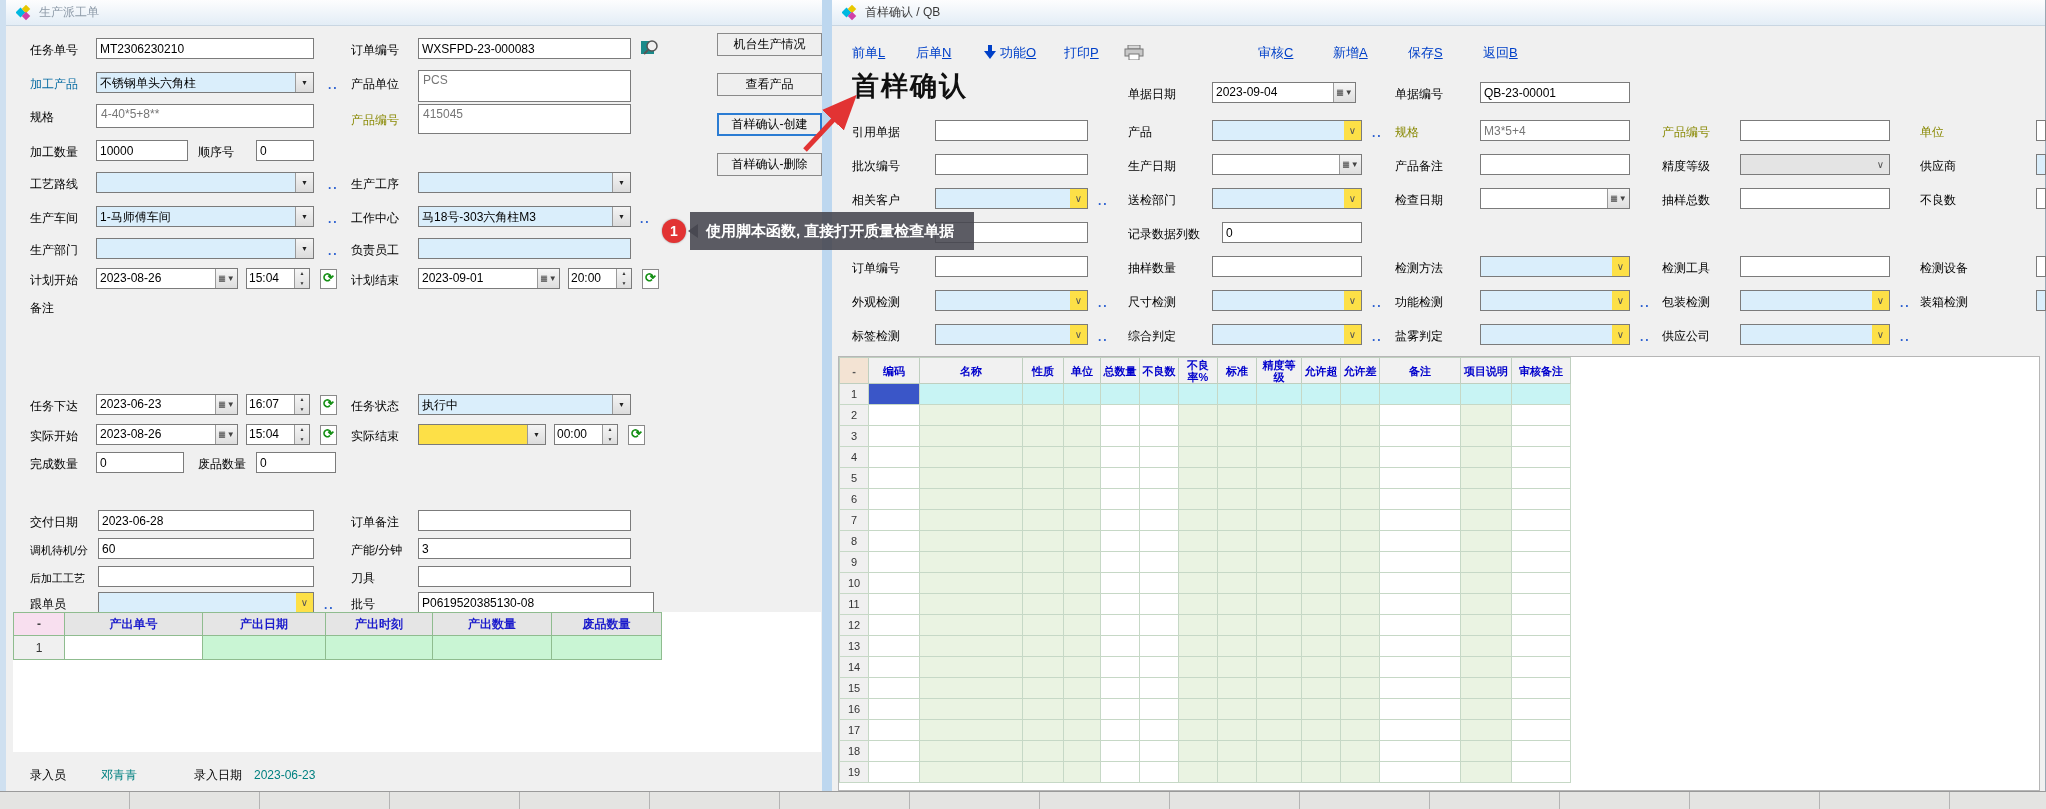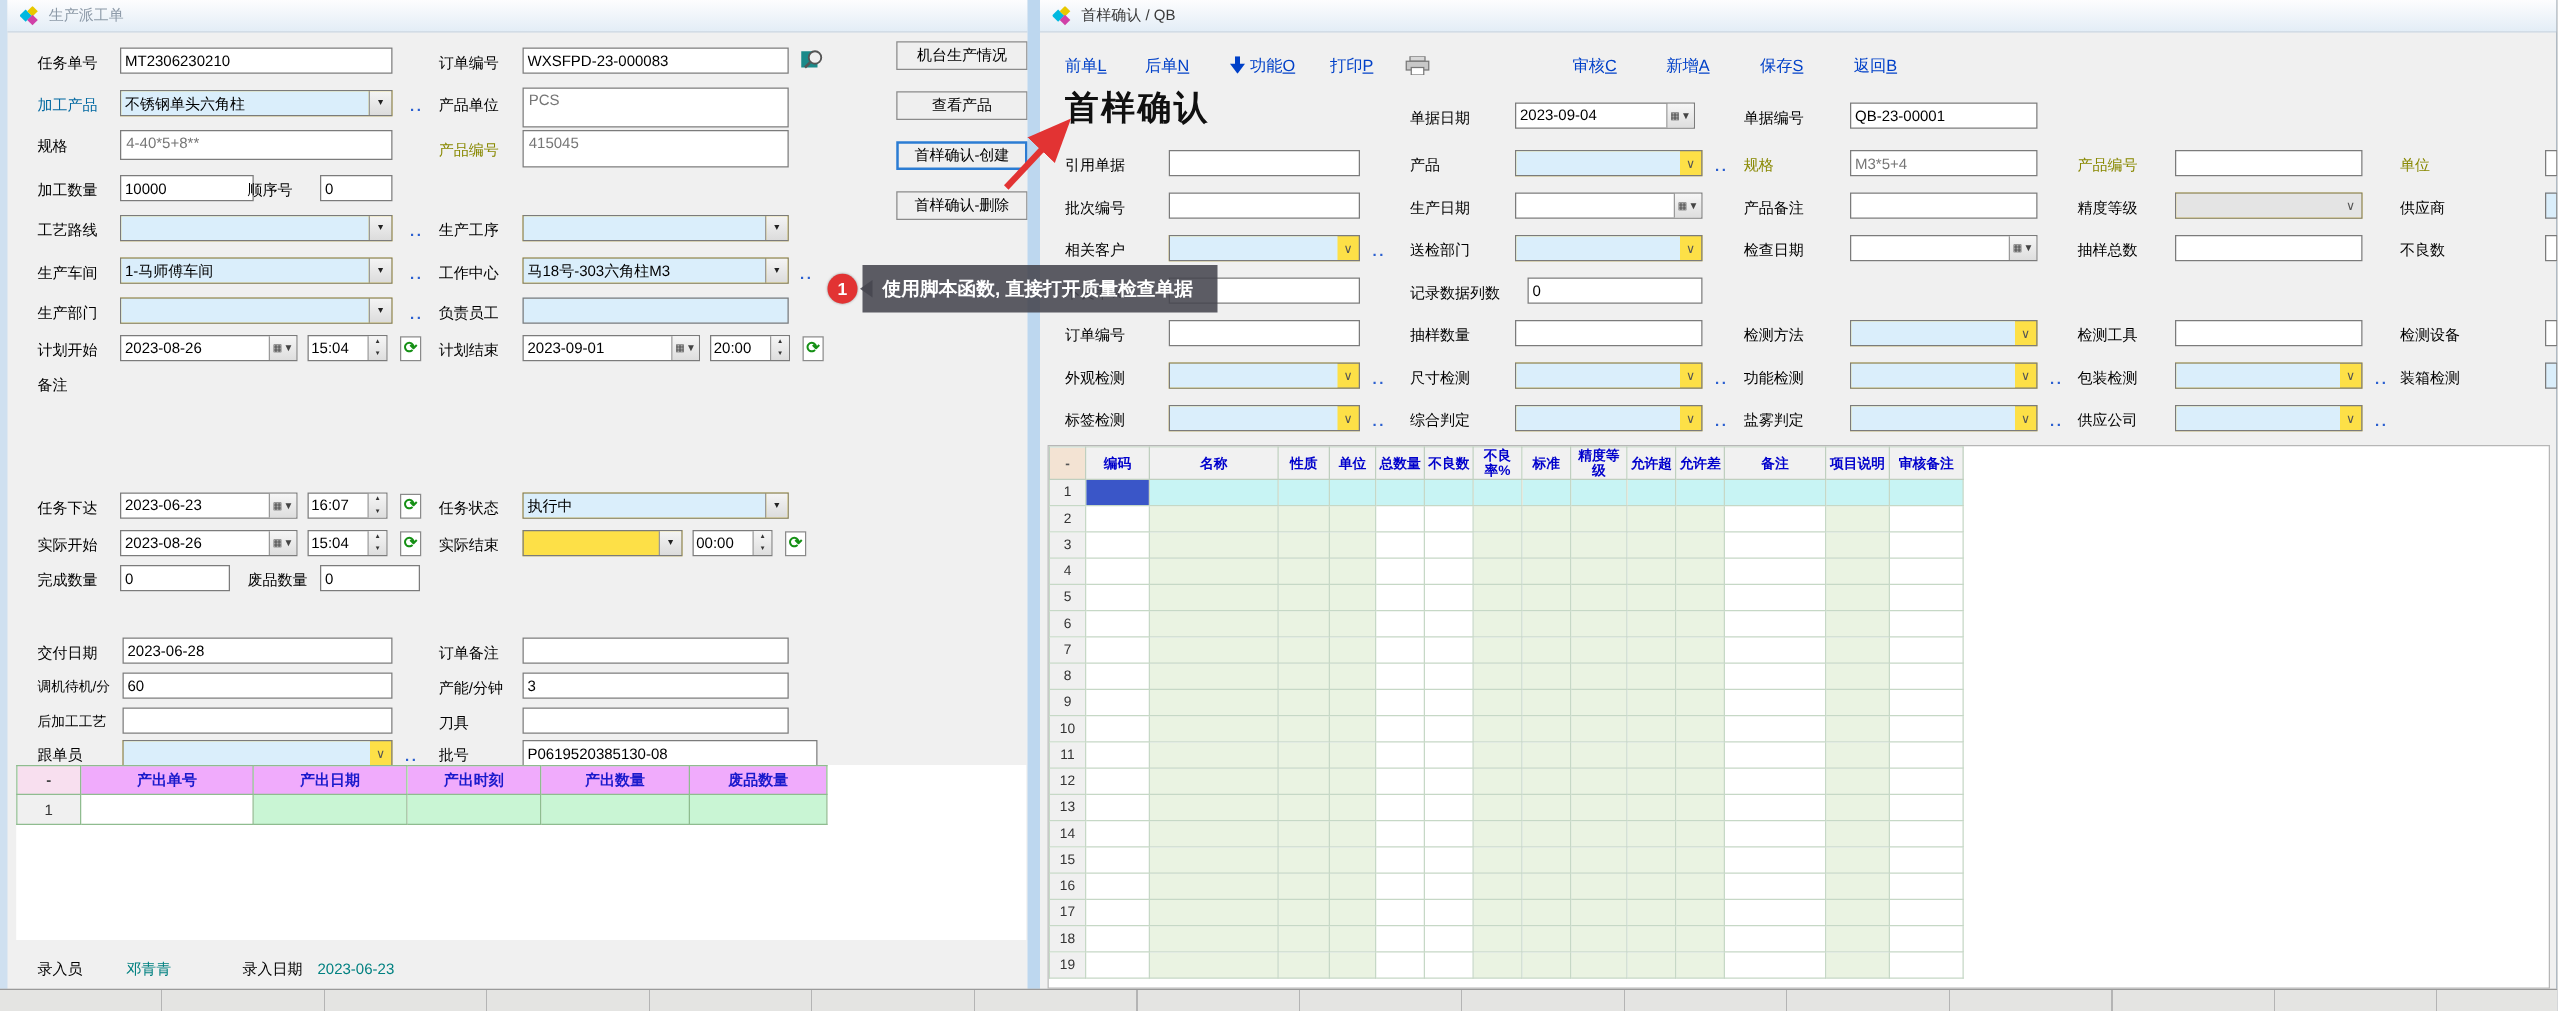--- a/index.html
+++ b/index.html
@@ -51,21 +51,21 @@
   .memo-text{flex:1;padding:1px 4px;white-space:pre-line;line-height:15px;overflow:hidden;}
   .memo-scroll{width:16px;background:#f0f0f0;border-left:1px solid #ababab;display:flex;
     flex-direction:column;align-items:center;font-size:7px;color:#555;}
   .memo-scroll .scr-arrow{line-height:13px;}
   .memo-scroll .sthumb{width:12px;height:28px;background:#d8d8d8;border:1px solid #a8a8a8;margin:1px 0;}
   .memo-scroll .sgap{flex:1;}
   .teal{color:#008080;}
   
   .out-area{position:absolute;left:7px;top:612px;width:808px;height:140px;background:#fff;}
   table.grid{border-collapse:collapse;table-layout:fixed;}
-  table.grid th{background:#f0abfc;color:#1a1acc;font-weight:bold;font-size:12px;
+  table.grid th{background:#e5e5e5;color:#1a1acc;font-weight:bold;font-size:12px;
     border:1px solid #8fbc8f;height:22px;padding:0 1px;overflow:hidden;}
   table.grid th.corner{background:#f8dfef;color:#444;}
   table.grid td{border:1px solid #8fbc8f;height:23px;font-size:12px;padding:0 2px;overflow:hidden;}
   td.rowsel{background:#f0f0f0;text-align:center;color:#333;}
   td.greencell{background:#c9f5d4;}
   
   .qb-area{position:absolute;left:838px;top:356px;width:1202px;height:435px;background:#fff;
     border:1px solid #b6b6b6;box-sizing:border-box;overflow:hidden;}
   table.qbgrid{border-collapse:collapse;table-layout:fixed;}
   table.qbgrid th{background:#f1f1f1;color:#0000cc;font-weight:bold;font-size:11px;line-height:12px;
@@ -130,21 +130,21 @@
     <div class="box" style="left:412px;top:70px;width:213px;height:32px">PCS</div>
     <div class="sbtn" style="left:711px;top:73px">查看产品</div>
 
     <span class="lbl" style="left:24px;top:107px">规格</span>
     <div class="box" style="left:90px;top:104px;width:218px;height:24px">4-40*5+8**</div>
     <span class="lbl lbl-olive" style="left:345px;top:110px">产品编号</span>
     <div class="box" style="left:412px;top:104px;width:213px;height:30px">415045</div>
     <div class="sbtn sbtn-focus" style="left:711px;top:113px">首样确认-创建</div>
 
     <span class="lbl" style="left:24px;top:142px">加工数量</span>
-    <input class="inp" style="left: 90px; top: 140px; width: 107px;" value="10000">
+    <input class="inp" style="left: 90px; top: 140px; width: 92px;" value="10000">
     <span class="lbl" style="left:192px;top:142px">顺序号</span>
     <input class="inp" style="left: 250px; top: 140px; width: 58px;" value="0">
     <div class="sbtn" style="left:711px;top:153px">首样确认-删除</div>
 
     <span class="lbl" style="left:24px;top:174px">工艺路线</span>
     <div class="combo" style="left:90px;top:172px;width:218px">
       <span class="cval lb"></span>
       <span class="cbtn">▼</span>
     </div>
     <span class="dots" style="left:322px;top:176px">..</span>

